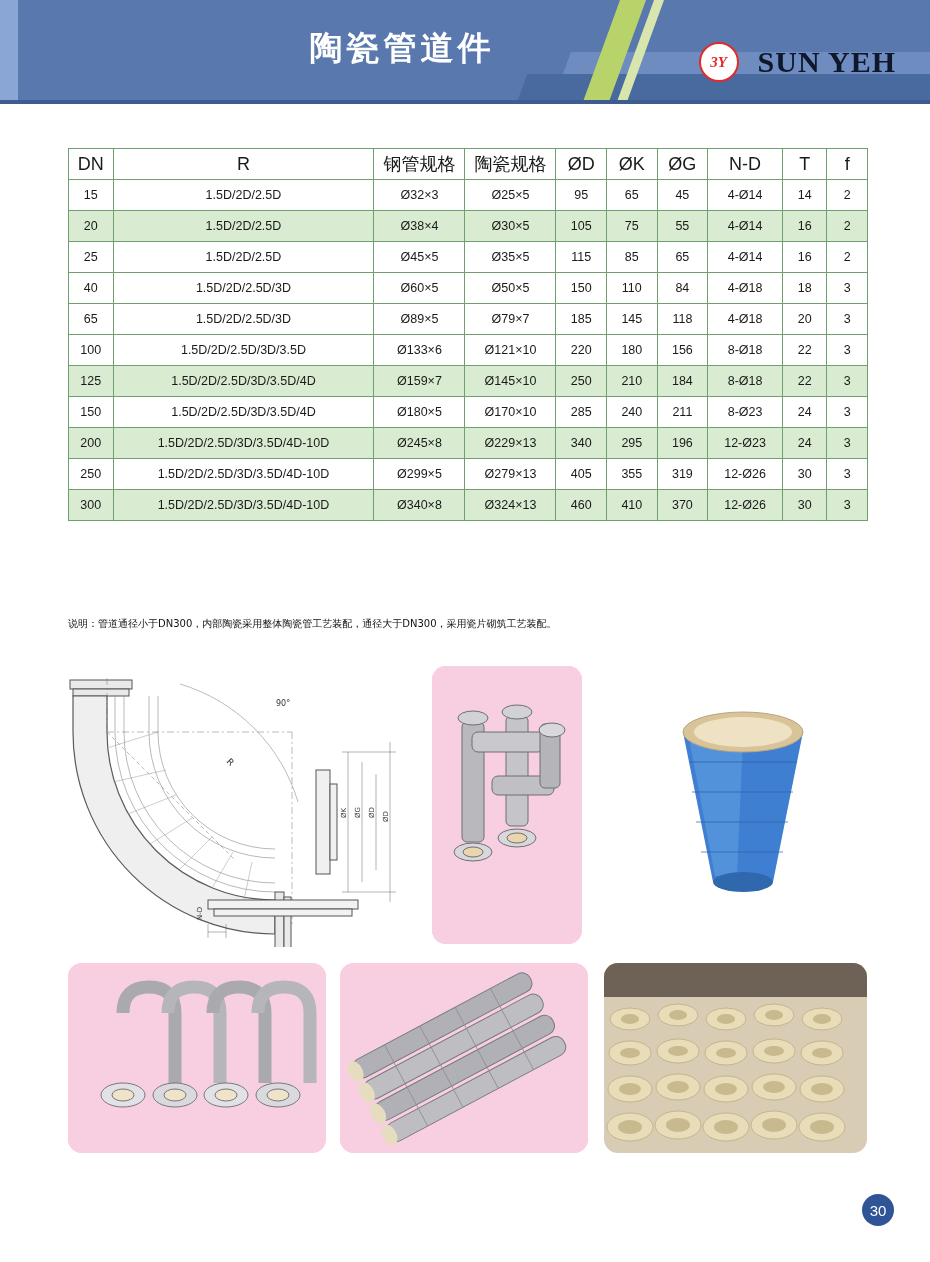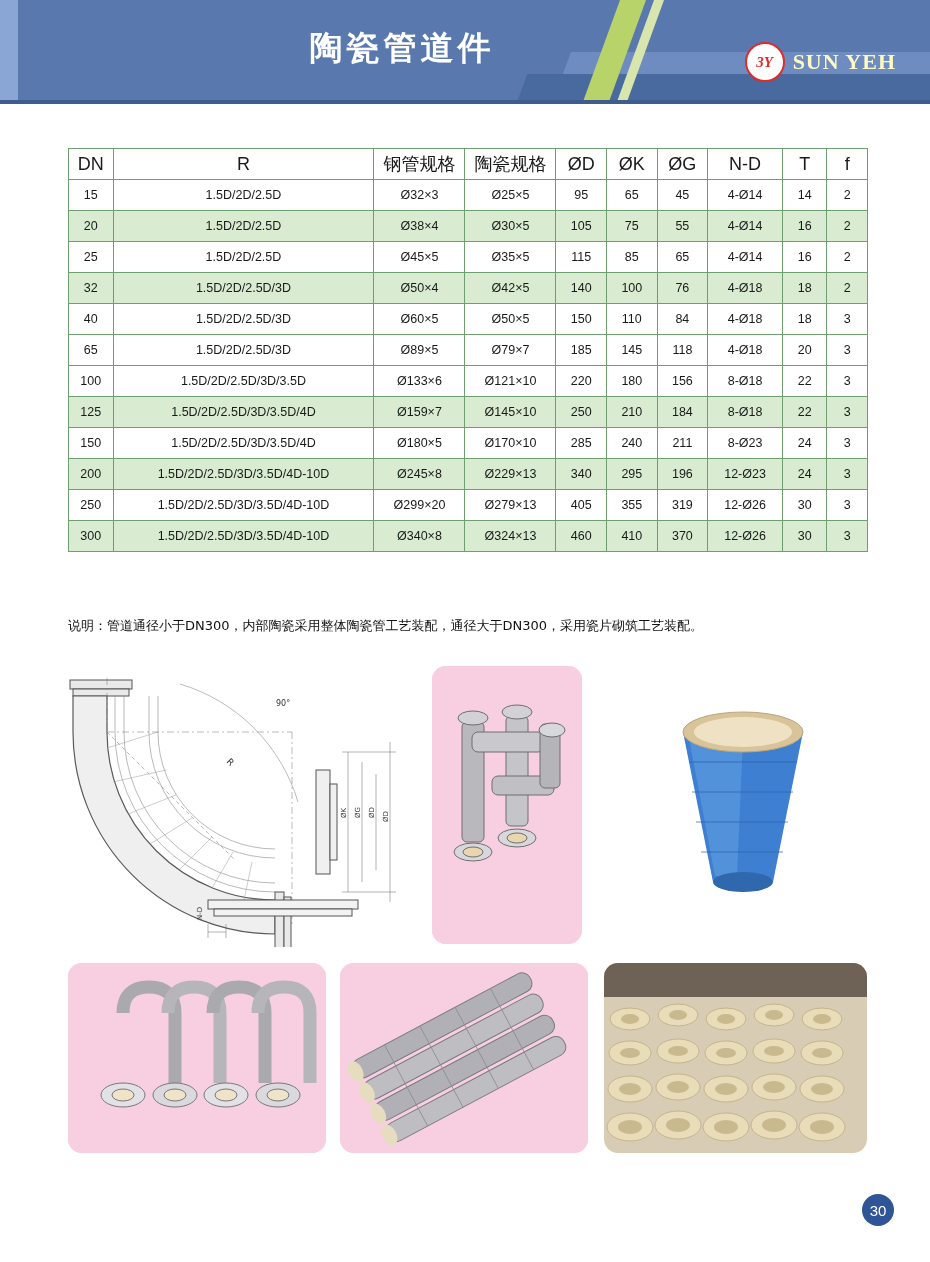--- a/index.html
+++ b/index.html
@@ -64,39 +64,39 @@
     font-size: 33px;
     font-weight: bold;
     letter-spacing: 4px;
     font-family: Liberation Serif, serif;
   }
   .logo-box {
     position: absolute;
     right: 34px; top: 42px;
     display: flex;
     align-items: center;
-    gap: 8px;
+    gap: 19px;
   }
   .logo-mark {
     width: 40px; height: 40px;
     border: 2px solid #e02b2b;
     border-radius: 50%;
     color: #e02b2b;
     font-size: 15px;
     font-weight: bold;
     display: flex;
     align-items: center;
     justify-content: center;
     background: #ffffff;
     font-style: italic;
     font-family: "Liberation Serif", serif;
   }
   .logo-text {
-    color: #fef9c3;
-    font-size: 22px;
+    color: #0f172a;
+    font-size: 30px;
     font-weight: bold;
     letter-spacing: 1px;
     font-family: "Liberation Serif", serif;
   }
   .header-bottom-line {
     position: absolute;
     left: 0; bottom: 0;
     width: 930px; height: 4px;
     background: #3f5c8e;
   }
@@ -139,21 +139,21 @@
   .c-g  { width: 50px; }
   .c-nd { width: 74px; }
   .c-t  { width: 44px; }
   .c-f  { width: 40px; }
 
   .note {
     position: absolute;
     left: 68px;
     top: 617px;
     width: 810px;
-    font-size: 13px;
+    font-size: 10px;
     color: #111;
     font-family: "DejaVu Sans", sans-serif;
   }
 
   
   .fig-drawing {
     position: absolute;
     left: 30px; top: 662px;
     width: 390px; height: 285px;
     background: #ffffff;
@@ -252,32 +252,20 @@
           <td class="c-r col-r">1.5D/2D/2.5D</td>
           <td class="c-steel">Ø45×5</td>
           <td class="c-cer">Ø35×5</td>
           <td class="c-d">115</td>
           <td class="c-k">85</td>
           <td class="c-g">65</td>
           <td class="c-nd">4-Ø14</td>
           <td class="c-t">16</td>
           <td class="c-f">2</td>
         </tr>
-        <tr class="alt">
-          <td class="c-dn">32</td>
-          <td class="c-r col-r">1.5D/2D/2.5D/3D</td>
-          <td class="c-steel">Ø50×4</td>
-          <td class="c-cer">Ø42×5</td>
-          <td class="c-d">140</td>
-          <td class="c-k">100</td>
-          <td class="c-g">76</td>
-          <td class="c-nd">4-Ø18</td>
-          <td class="c-t">18</td>
-          <td class="c-f">2</td>
-        </tr>
         <tr>
           <td class="c-dn">40</td>
           <td class="c-r col-r">1.5D/2D/2.5D/3D</td>
           <td class="c-steel">Ø60×5</td>
           <td class="c-cer">Ø50×5</td>
           <td class="c-d">150</td>
           <td class="c-k">110</td>
           <td class="c-g">84</td>
           <td class="c-nd">4-Ø18</td>
           <td class="c-t">18</td>
@@ -339,21 +327,21 @@
           <td class="c-d">340</td>
           <td class="c-k">295</td>
           <td class="c-g">196</td>
           <td class="c-nd">12-Ø23</td>
           <td class="c-t">24</td>
           <td class="c-f">3</td>
         </tr>
         <tr>
           <td class="c-dn">250</td>
           <td class="c-r col-r">1.5D/2D/2.5D/3D/3.5D/4D-10D</td>
-          <td class="c-steel">Ø299×20</td>
+          <td class="c-steel">Ø299×5</td>
           <td class="c-cer">Ø279×13</td>
           <td class="c-d">405</td>
           <td class="c-k">355</td>
           <td class="c-g">319</td>
           <td class="c-nd">12-Ø26</td>
           <td class="c-t">30</td>
           <td class="c-f">3</td>
         </tr>
         <tr class="alt">
           <td class="c-dn">300</td>

